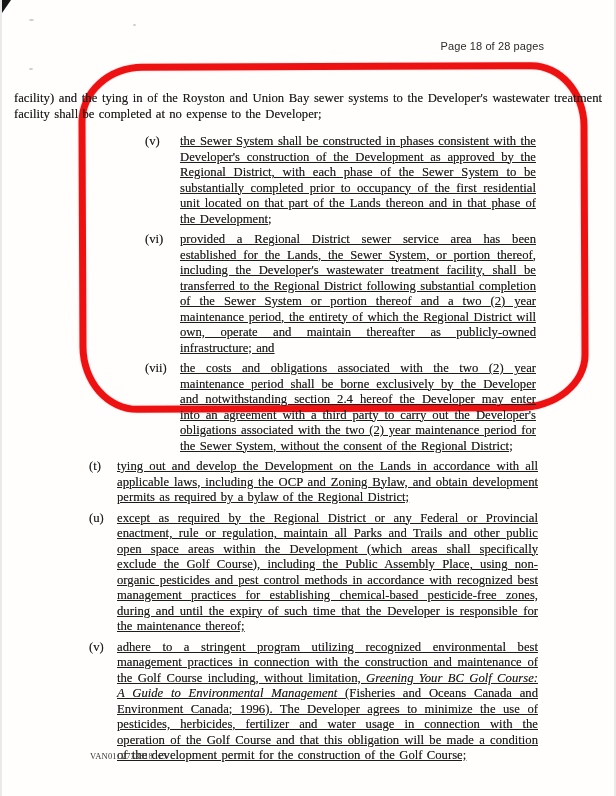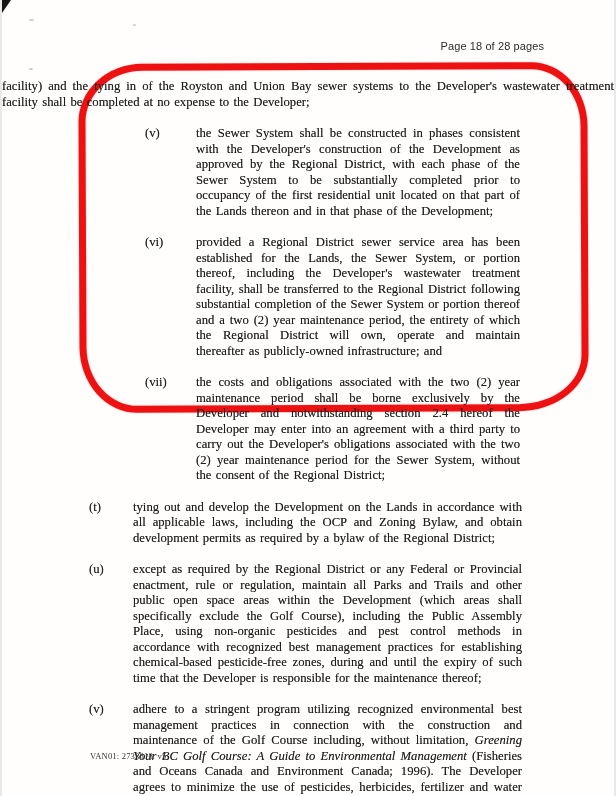--- a/index.html
+++ b/index.html
@@ -44,31 +44,31 @@
     box-shadow: inset 0 0 1.5px rgba(238,17,17,.45), 0 0 1.5px rgba(238,17,17,.4);
   }
 
   .doc-body {
     position: absolute; left: 0; right: 0; top: 79px;
     font-size: 12.7px; line-height: 15.5px;
     text-align: justify;
     word-spacing: 1.1px;
     text-shadow: 0 0 0.4px rgba(30,30,30,.55);
   }
-  .doc-body p { margin: 0; }
+  .doc-body p { margin: 12px; }
 
   .para-cont { margin: 0 78px 0 178px; }
 
   .clause { position: relative; margin-top: 5px; }
   .clause .label { position: absolute; top: 0; }
   .clause.inner { margin-left: 178px; margin-right: 78px; }
   .clause.inner > .label { left: -35px; }
   .clause.outer { margin-left: 115px; margin-right: 76px; }
   .clause.outer > .label { left: -28px; }
-  .clause .body { margin: 16px; }
+  .clause .body { margin: 0; text-decoration: underline; }
   .pub-title { font-style: italic; }
 
   .footer-ref {
     position: absolute; left: 88px; top: 751px;
     font-size: 8.5px; color: #333; letter-spacing: 0.2px;
   }
 </style>
 </head>
 <body>
 

